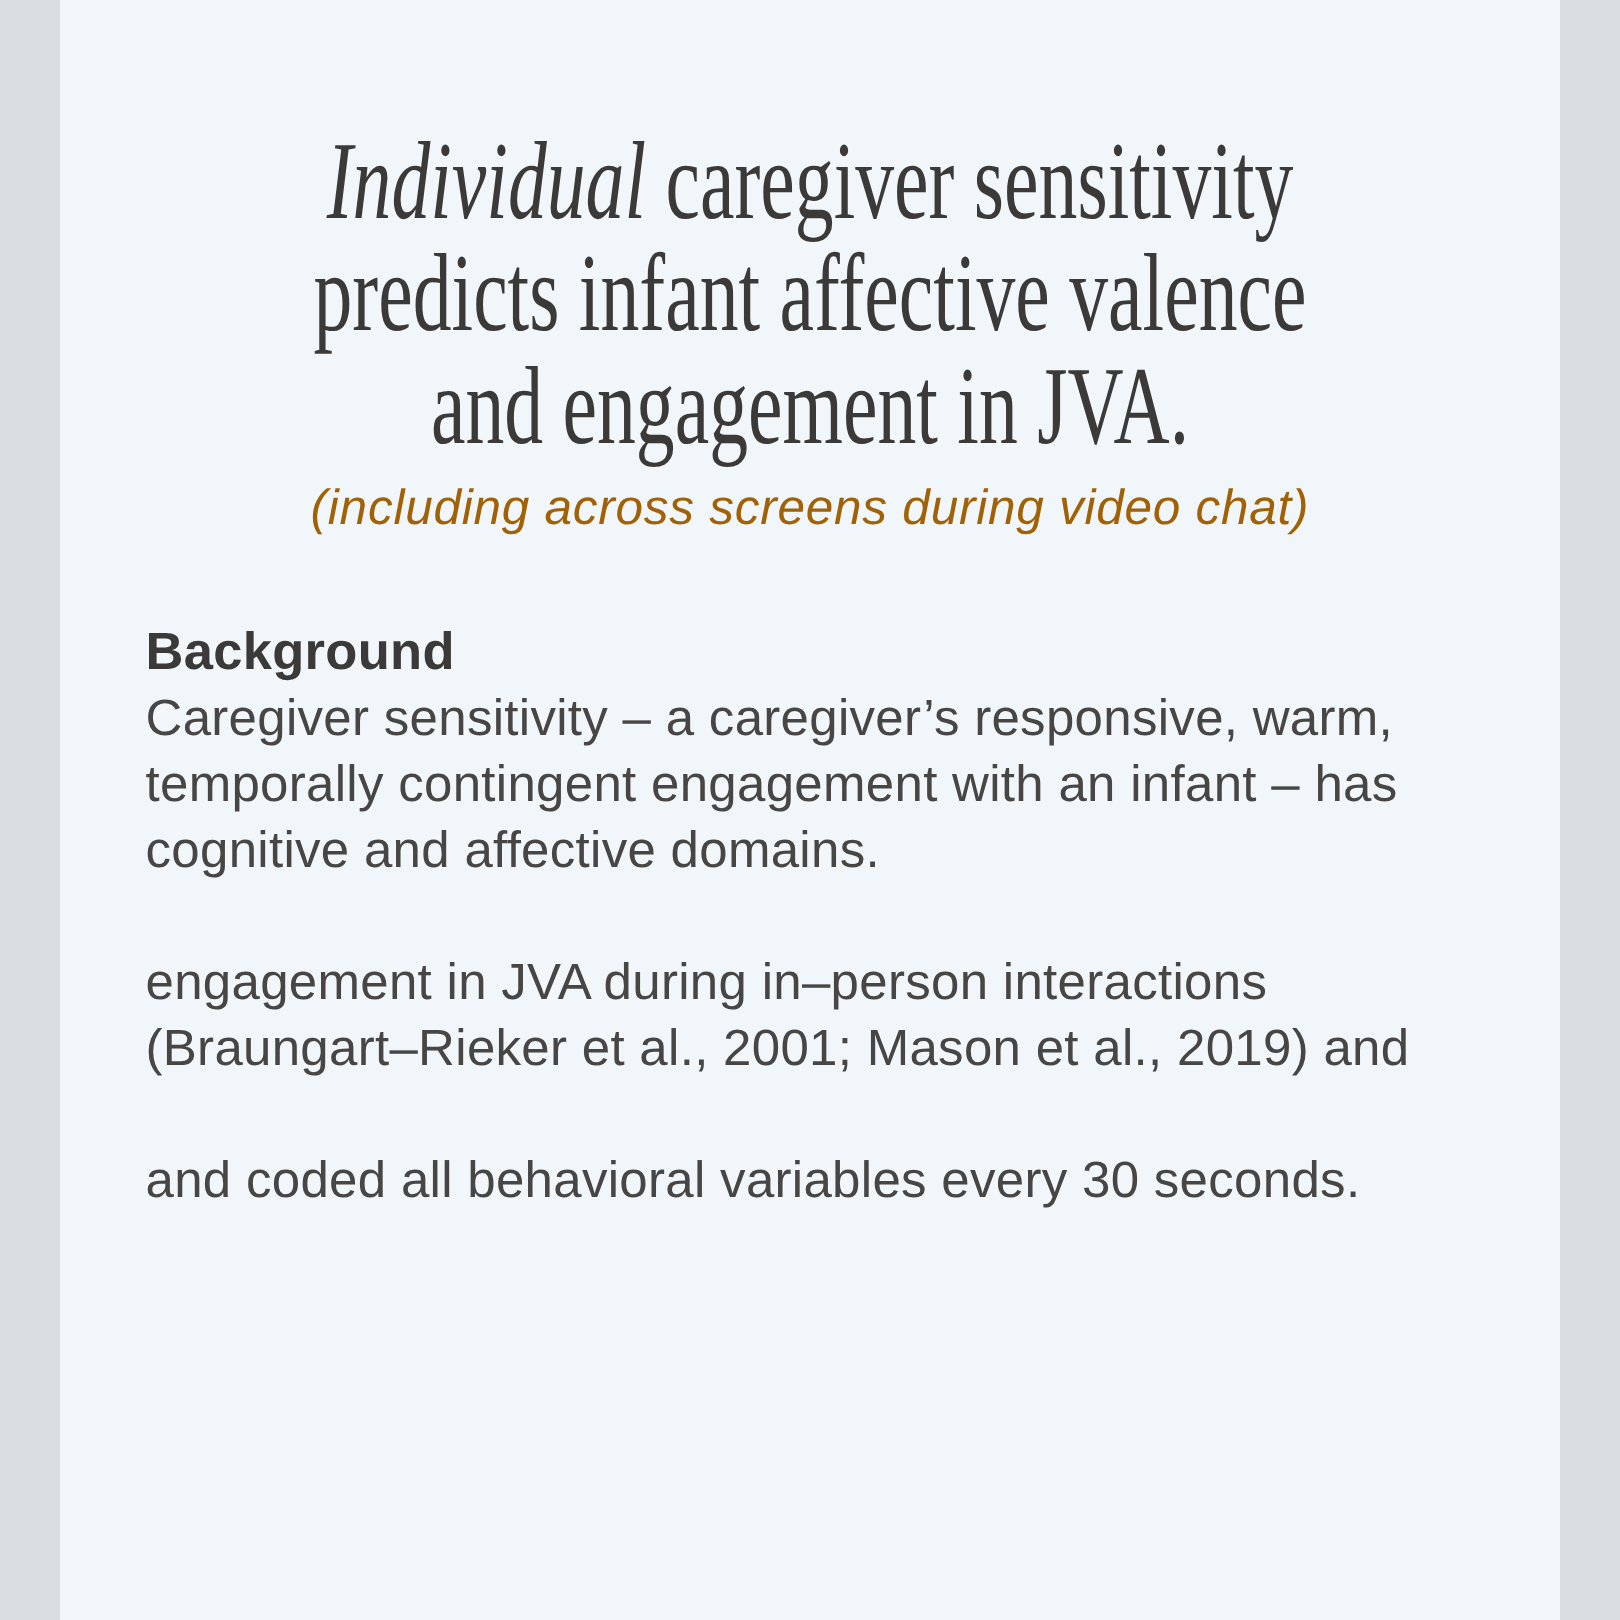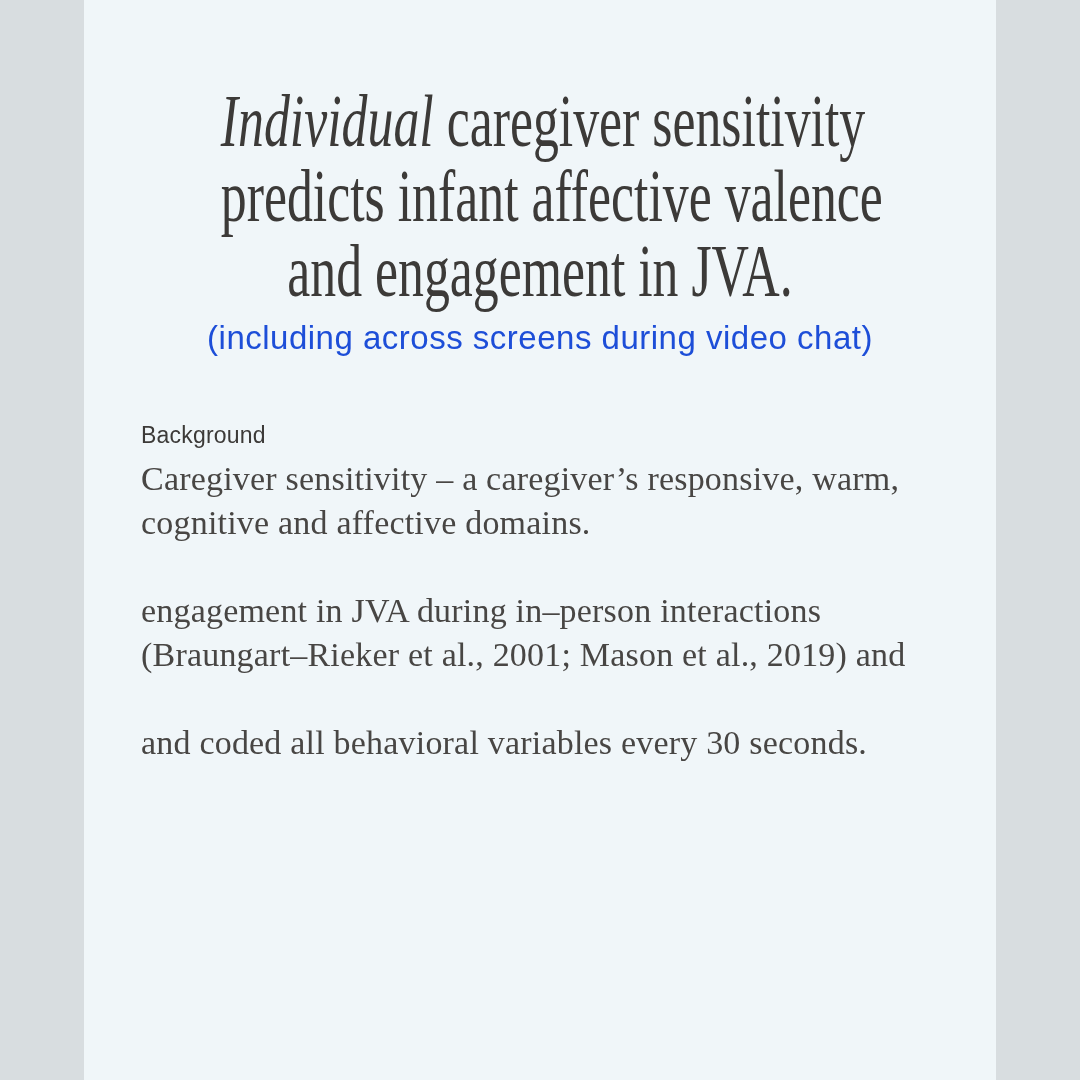--- a/index.html
+++ b/index.html
@@ -2,21 +2,21 @@
 <html><head>
 <meta charset="utf-8">
 <style>
   html, body {
     margin: 0;
     padding: 0;
     background: #d8dde0;
   }
   .slide {
     position: relative;
-    width: 912px;
+    width: 1000px;
     height: 1080px;
     margin: 0 auto;
     background: #F0F6F9;
     overflow: hidden;
     font-family: "Liberation Sans", sans-serif;
   }
   .title-block {
     position: absolute;
     top: 84px;
     left: 0;
@@ -36,41 +36,41 @@
   }
   .subtitle {
     position: absolute;
     top: 318px;
     left: 0;
     right: 0;
     text-align: center;
     font-size: 33px;
     line-height: 40px;
     letter-spacing: 0.5px;
-    color: #1d4ed8;
+    color: #a16207;
+    font-style: italic;
   }
   .body-block {
     position: absolute;
     left: 57px;
     top: 413px;
     width: 966px;
     color: #484644;
     font-size: 34px;
     line-height: 44px;
     letter-spacing: 0.2px;
   }
   .body-heading {
-    font-weight: normal;
-    font-size: 23px;
+    font-weight: bold;
+    font-size: 35px;
     line-height: 44px;
     color: #3C3A38;
   }
   .para {
     margin: 0;
-    font-family: Liberation Serif, serif;
   }
   .para + .para {
     margin-top: 44px;
   }
   .body-line {
     white-space: nowrap;
   }
 </style>
 </head>
 <body>
@@ -85,20 +85,21 @@
     <div class="title-line">and engagement in JVA.</div>
   </div>
 
   <div class="subtitle">(including across screens during video chat)</div>
 
   <div class="body-block">
     <div class="body-heading">Background</div>
 
     <div class="para">
       <div class="body-line">Caregiver sensitivity – a caregiver’s responsive, warm,</div>
+      <div class="body-line">temporally contingent engagement with an infant – has</div>
       <div class="body-line">cognitive and affective domains.</div>
     </div>
 
     <div class="para">
       <div class="body-line">engagement in JVA during in–person interactions</div>
       <div class="body-line">(Braungart–Rieker et al., 2001; Mason et al., 2019) and</div>
     </div>
 
     <div class="para">
       <div class="body-line">and coded all behavioral variables every 30 seconds.</div>

